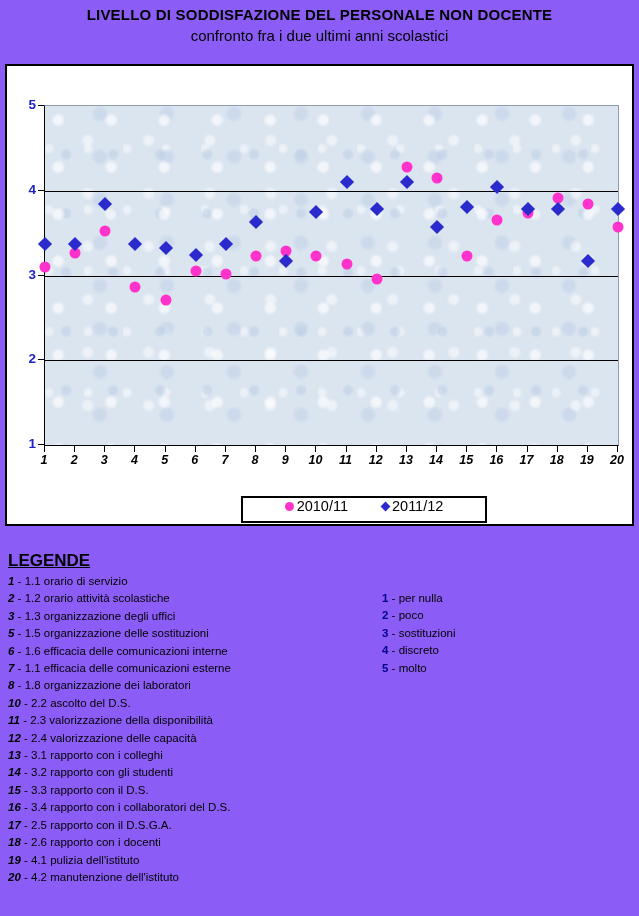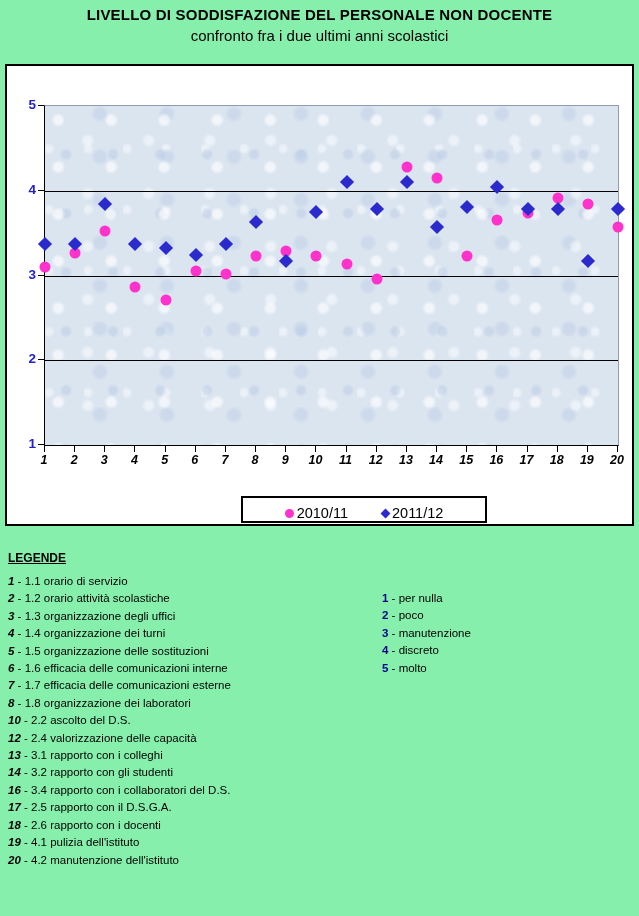--- a/index.html
+++ b/index.html
@@ -1,16 +1,16 @@
 <!DOCTYPE html>
 <html><head>
 <meta charset="utf-8">
 <style>
   html,body{margin:0;padding:0;background:#ffffff;}
-  .page{position:relative;width:639px;height:916px;background:#86efac;
+  .page{position:relative;width:639px;height:916px;background:#8b5cf6;
         font-family:"Liberation Sans", sans-serif;color:#000;overflow:hidden;}
 
   .title{position:absolute;top:6px;left:0;width:639px;text-align:center;
          font-size:15px;font-weight:bold;letter-spacing:.2px;}
   .subtitle{position:absolute;top:27px;left:0;width:639px;text-align:center;
             font-size:15px;}
 
   .chart-frame{position:absolute;left:5px;top:64px;width:625px;height:458px;
                border:2px solid #000;background:#fff;}
 
@@ -35,28 +35,28 @@
   .xtick{position:absolute;width:1px;height:6px;background:#000;top:380px;}
   .xlabel{position:absolute;top:387px;width:24px;margin-left:-12px;text-align:center;
           font-size:12.5px;font-weight:bold;font-style:italic;color:#000;}
 
   .marker-circle{position:absolute;width:11px;height:11px;border-radius:50%;
                  transform:translate(-50%,-50%);}
   .marker-diamond{position:absolute;width:10px;height:10px;
                   transform:translate(-50%,-50%) rotate(45deg);}
 
   .legend-box{position:absolute;left:234px;top:430px;width:242px;height:23px;
-              border:2px solid #000;background:#fff;display:flex;align-items:flex-end;
+              border:2px solid #000;background:#fff;display:flex;align-items:flex-start;
               justify-content:center;gap:34px;font-size:14.5px;}
   .legend-entry{display:flex;align-items:center;gap:3px;}
   .legend-dot{width:9px;height:9px;border-radius:50%;display:inline-block;}
   .legend-dia{width:7px;height:7px;transform:rotate(45deg);display:inline-block;}
 
   .legende{position:absolute;left:8px;top:551px;width:625px;font-size:11.5px;}
-  .legende-heading{font-weight:bold;text-decoration:underline;font-size:12px;}
+  .legende-heading{font-weight:bold;text-decoration:underline;font-size:17px;}
   .legende-col{position:absolute;left:0;top:22px;line-height:17.4px;white-space:nowrap;}
   .scale-col{position:absolute;left:374px;top:39px;line-height:17.4px;white-space:nowrap;}
   .it-num{font-weight:bold;font-style:italic;color:#000;}
   .scale-num{font-weight:bold;color:#00008b;}
 </style>
 </head>
 <body>
 
 <div class="page">
   <div class="title">LIVELLO DI SODDISFAZIONE DEL PERSONALE NON DOCENTE</div>
@@ -172,36 +172,37 @@
       </span>
     </div>
   </div>
 
   <div class="legende">
     <div class="legende-heading">LEGENDE</div>
     <div class="legende-col" id="legende-items">
         <div class=""><span class="it-num">1</span><span> - 1.1 orario di servizio</span></div>
         <div class=""><span class="it-num">2</span><span> - 1.2 orario attività scolastiche</span></div>
         <div class=""><span class="it-num">3</span><span> - 1.3 organizzazione degli uffici</span></div>
-        <div class=""><span class="it-num">4</span><span> - 1.4 organizzazione dei turni</span></div>
         <div class=""><span class="it-num">5</span><span> - 1.5 organizzazione delle sostituzioni</span></div>
         <div class=""><span class="it-num">6</span><span> - 1.6 efficacia delle comunicazioni interne</span></div>
-        <div class=""><span class="it-num">7</span><span> - 1.7 efficacia delle comunicazioni esterne</span></div>
+        <div class=""><span class="it-num">7</span><span> - 1.1 efficacia delle comunicazioni esterne</span></div>
         <div class=""><span class="it-num">8</span><span> - 1.8 organizzazione dei laboratori</span></div>
         <div class=""><span class="it-num">10</span><span> - 2.2 ascolto del D.S.</span></div>
+        <div class=""><span class="it-num">11</span><span> - 2.3 valorizzazione della disponibilità</span></div>
         <div class=""><span class="it-num">12</span><span> - 2.4 valorizzazione delle capacità</span></div>
         <div class=""><span class="it-num">13</span><span> - 3.1 rapporto con i colleghi</span></div>
         <div class=""><span class="it-num">14</span><span> - 3.2 rapporto con gli studenti</span></div>
+        <div class=""><span class="it-num">15</span><span> - 3.3 rapporto con il D.S.</span></div>
         <div class=""><span class="it-num">16</span><span> - 3.4 rapporto con i collaboratori del D.S.</span></div>
         <div class=""><span class="it-num">17</span><span> - 2.5 rapporto con il D.S.G.A.</span></div>
         <div class=""><span class="it-num">18</span><span> - 2.6 rapporto con i docenti</span></div>
         <div class=""><span class="it-num">19</span><span> - 4.1 pulizia dell'istituto</span></div>
         <div class=""><span class="it-num">20</span><span> - 4.2 manutenzione dell'istituto</span></div>
       </div>
     <div class="scale-col" id="scale-items">
         <div class=""><span class="scale-num">1</span><span> - per nulla</span></div>
         <div class=""><span class="scale-num">2</span><span> - poco</span></div>
-        <div class=""><span class="scale-num">3</span><span> - manutenzione</span></div>
+        <div class=""><span class="scale-num">3</span><span> - sostituzioni</span></div>
         <div class=""><span class="scale-num">4</span><span> - discreto</span></div>
         <div class=""><span class="scale-num">5</span><span> - molto</span></div>
       </div>
   </div>
 </div>
 
 </body></html>

